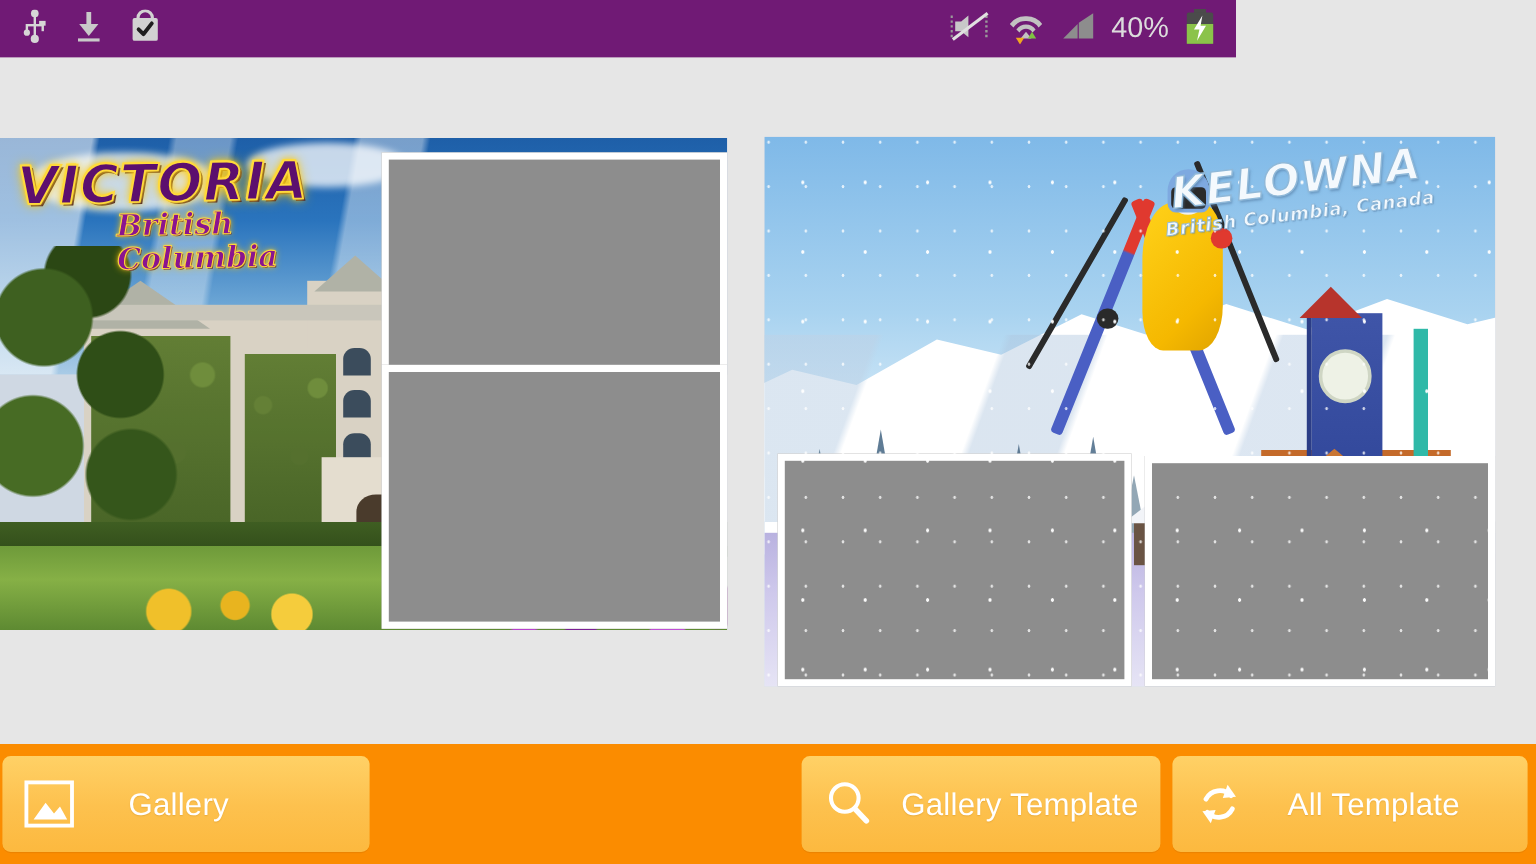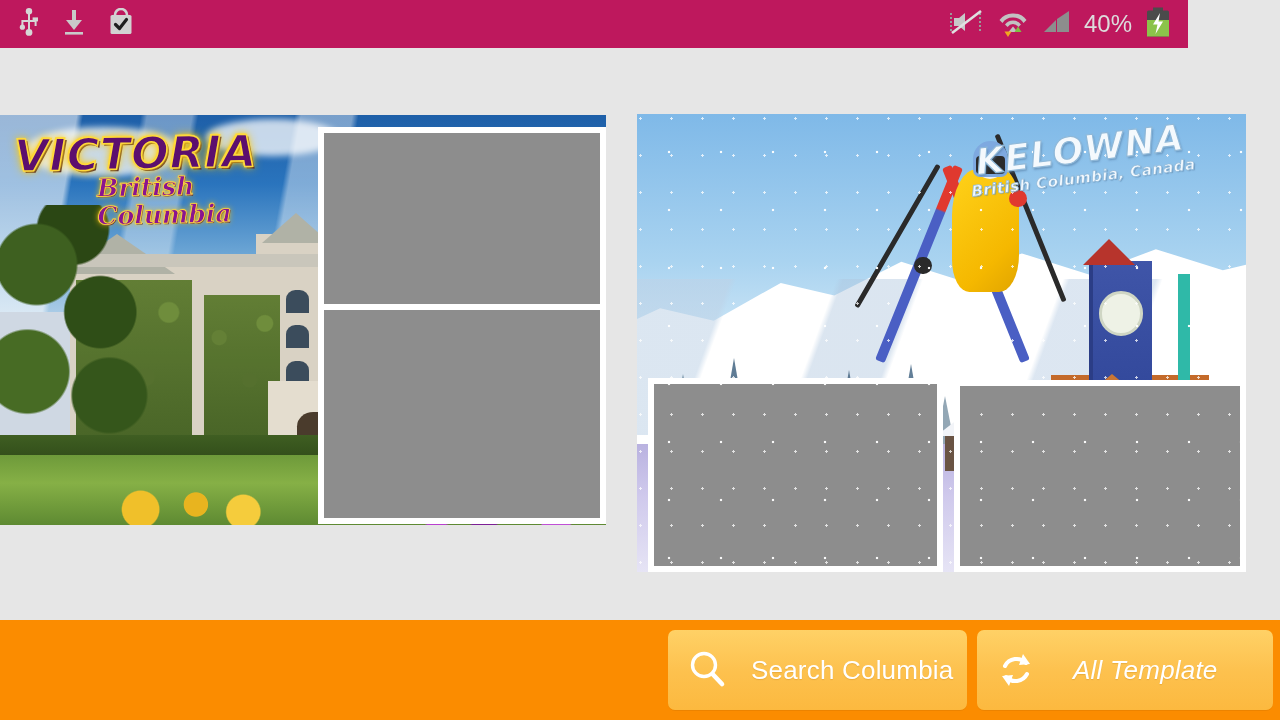--- a/index.html
+++ b/index.html
@@ -6,22 +6,22 @@
   html,body { width:1280px; height:720px; overflow:hidden; }
   body {
     background:#e6e6e6;
     font-family:"Liberation Sans", sans-serif;
     -webkit-font-smoothing:antialiased;
   }
   .screen { position:relative; width:1280px; height:720px; background:#e6e6e6; }
 
   
   .statusbar {
-    position:absolute; left:0; top:0; width:1188px; height:48px;
-    background:#be185d; display:flex; align-items:center;
+    position:absolute; left:0; top:0; width:1030px; height:48px;
+    background:#701a75; display:flex; align-items:center;
   }
   .sb-left { display:flex; align-items:center; gap:22px; padding-left:18px; }
   .sb-right { margin-left:auto; display:flex; align-items:center; gap:12px; padding-right:16px; }
   .sb-icon { display:block; }
   .sb-battery-pct {
     color:#dcdcdc; font-size:24px; letter-spacing:0px; font-weight:400;
     font-family:"Liberation Sans", sans-serif;
   }
   .sb-clock {
     color:#e8e8e8; font-size:31px; font-weight:300; letter-spacing:0.5px;
@@ -281,21 +281,21 @@
   }
   .tb-btn {
     position:absolute; top:10px; height:80px;
     background:linear-gradient(180deg,#ffd166 0%, #fdc14e 52%, #fcb93f 100%);
     border-radius:7px;
     display:flex; align-items:center; cursor:pointer;
     box-shadow:0 1px 0 rgba(0,0,0,.06);
   }
   #btn-gallery       { left:2px;  width:306px; }
   #btn-search        { left:668px; width:299px; }
-  #btn-all           { left:977px; width:296px;font-style:italic; }
+  #btn-all           { left:977px; width:296px; }
   .tb-label {
     color:#ffffff; font-size:26px; font-weight:400; letter-spacing:.2px;
     font-family:"Liberation Sans", sans-serif;
     text-shadow:0 1px 1px rgba(180,110,0,.25);
   }
   #btn-gallery .tb-ico { margin-left:17px; }
   #btn-gallery .tb-label { margin-left:44px; }
   #btn-search  .tb-ico { margin-left:17px; }
   #btn-search  .tb-label { margin-left:22px; }
   #btn-all     .tb-ico { margin-left:16px; }
@@ -497,29 +497,38 @@
       </div>
 
       <div class="slot" style="left:11px;top:264px;width:295px;height:194px;"></div>
       <div class="slot" style="left:317px;top:266px;width:292px;height:192px;"></div>
     </div>
 
   </div>
 
   <div class="toolbar">
 
+    <div class="tb-btn" id="btn-gallery">
+      <span class="tb-ico">
+        <svg width="44" height="44" viewBox="0 0 44 44">
+          <rect x="3" y="4" width="38" height="36" fill="none" stroke="#ffffff" stroke-width="3.2"></rect>
+          <polygon points="9,35 19,21 26,30 31,24 37,35" fill="#ffffff"></polygon>
+        </svg>
+      </span>
+      <span class="tb-label">Gallery</span>
+    </div>
 
     <div class="tb-btn" id="btn-search">
       <span class="tb-ico">
         <svg width="44" height="44" viewBox="0 0 44 44">
           <circle cx="19" cy="17" r="11.5" fill="none" stroke="#ffffff" stroke-width="3.4"></circle>
           <line x1="27.5" y1="26" x2="37" y2="36" stroke="#ffffff" stroke-width="4.6" stroke-linecap="round"></line>
         </svg>
       </span>
-      <span class="tb-label">Search Columbia</span>
+      <span class="tb-label">Gallery Template</span>
     </div>
 
     <div class="tb-btn" id="btn-all">
       <span class="tb-ico">
         <svg width="46" height="46" viewBox="0 0 46 46">
           <path d="M33 16 A13 13 0 0 0 12 19" fill="none" stroke="#ffffff" stroke-width="4" stroke-linecap="round"></path>
           <polygon points="30,7 37,17 26,18" fill="#ffffff"></polygon>
           <path d="M13 30 A13 13 0 0 0 34 27" fill="none" stroke="#ffffff" stroke-width="4" stroke-linecap="round"></path>
           <polygon points="16,39 9,29 20,28" fill="#ffffff"></polygon>
         </svg>

